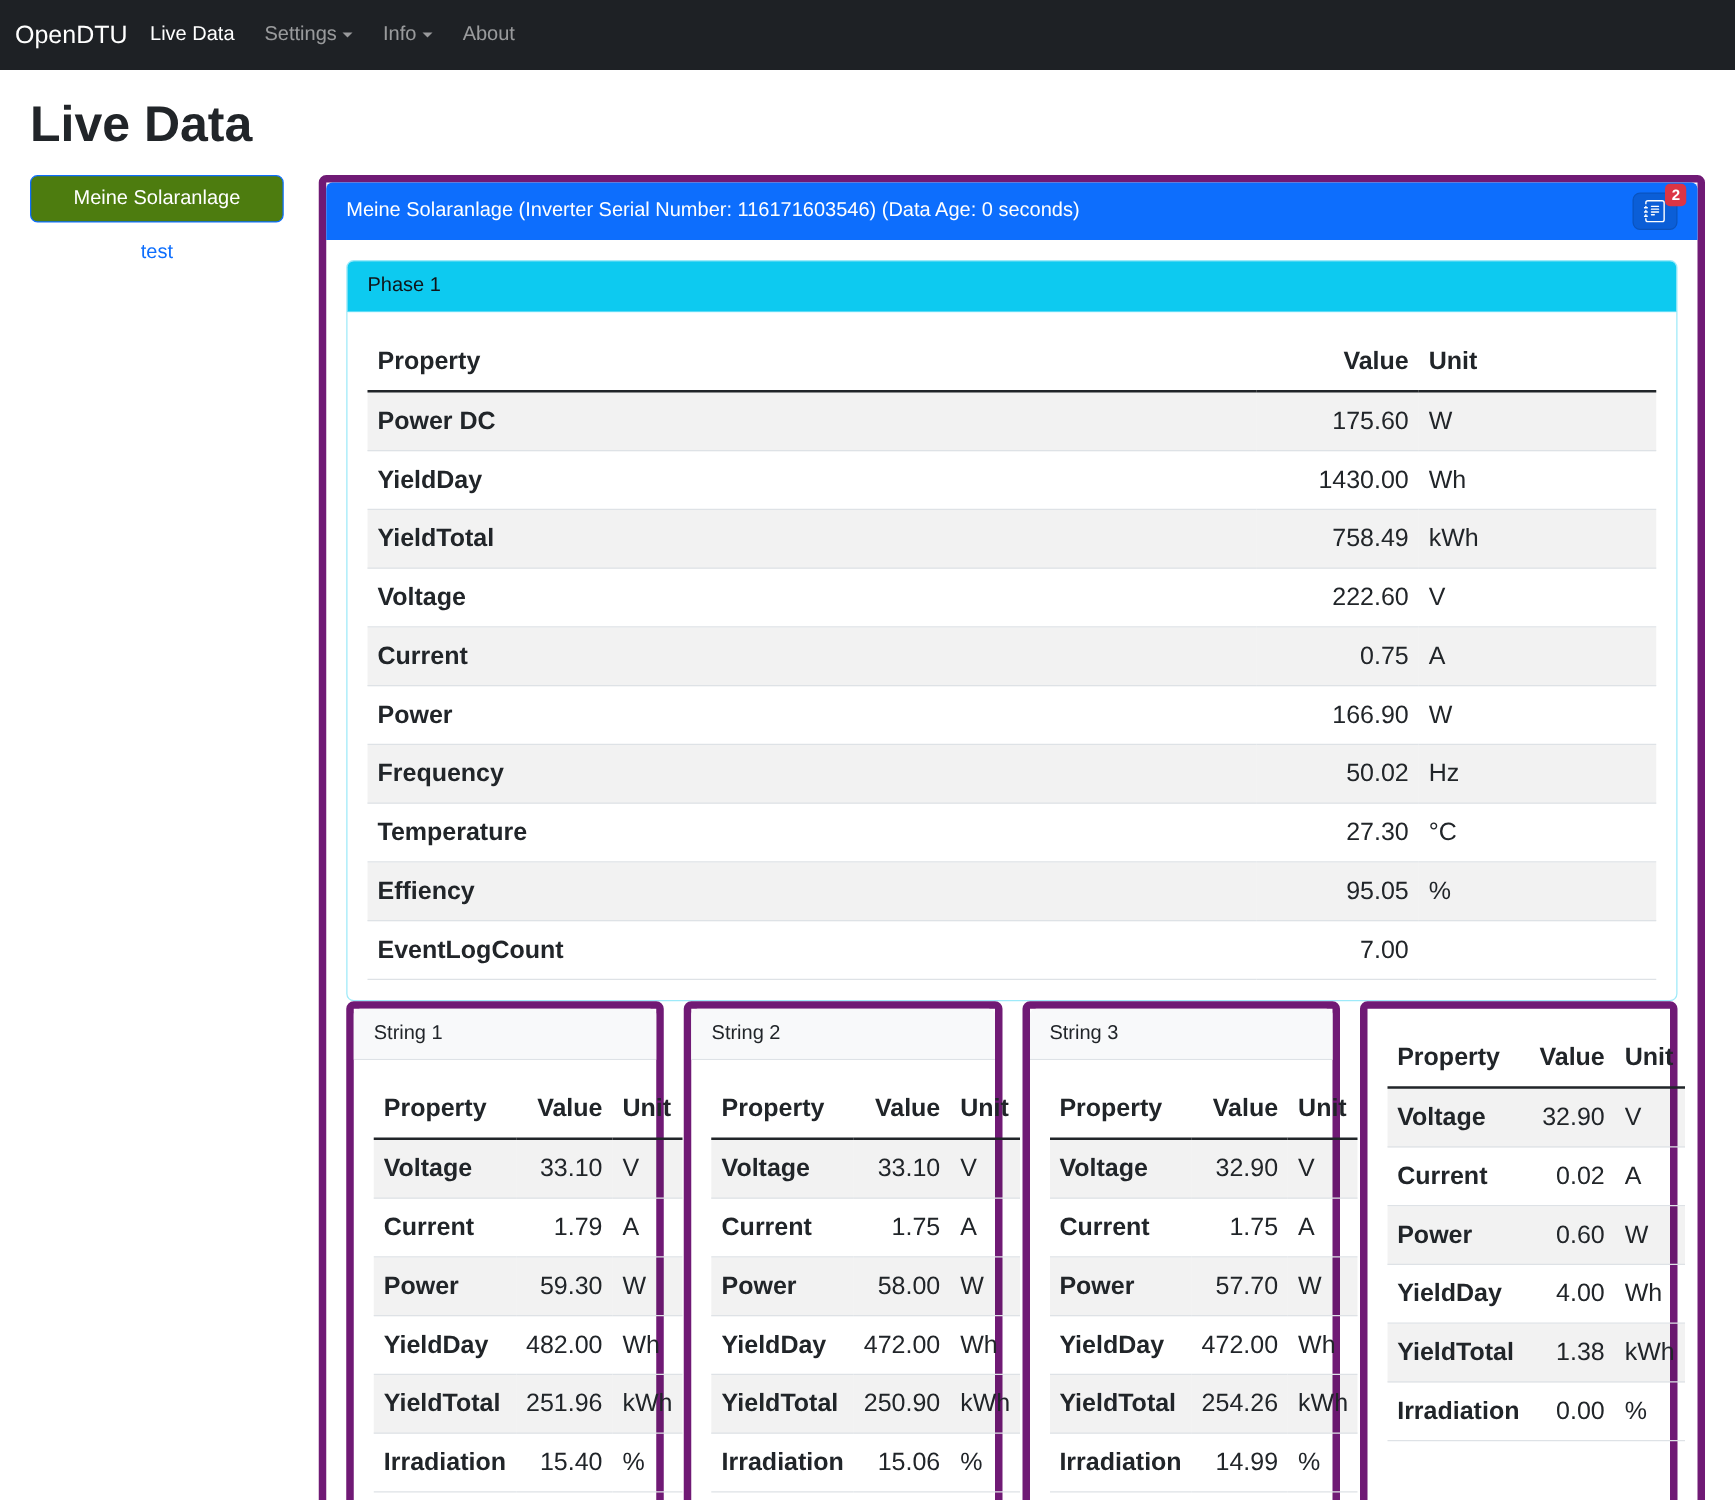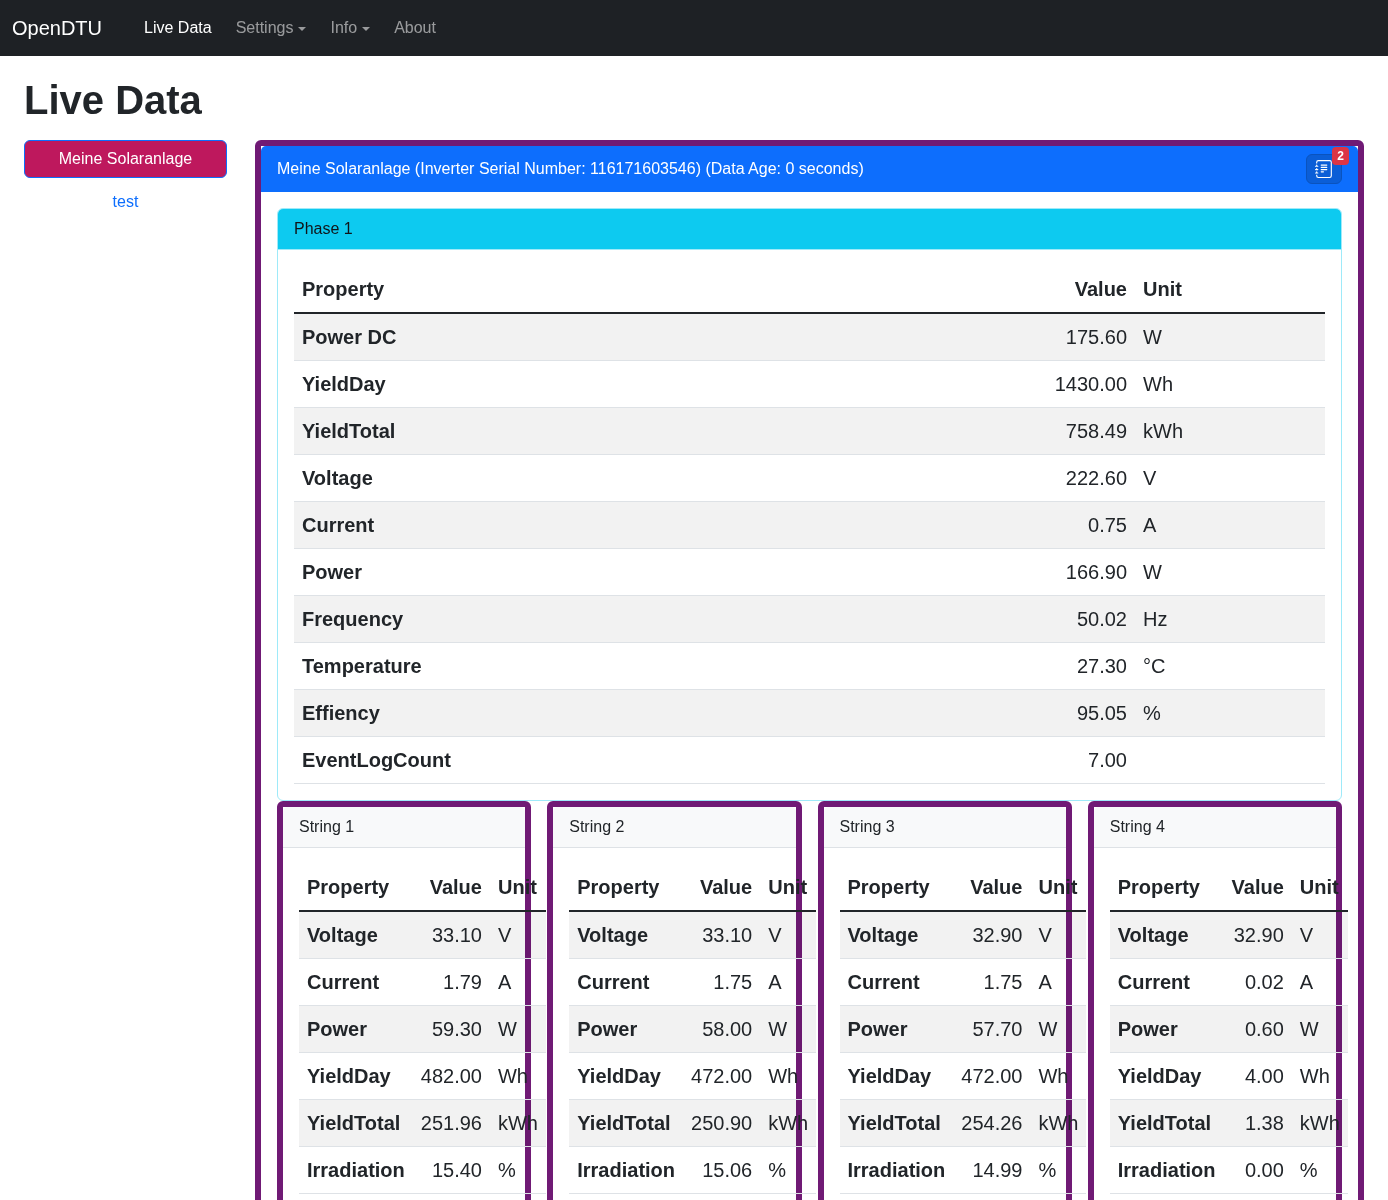--- a/index.html
+++ b/index.html
@@ -18,21 +18,21 @@
     height: 56px;
     background: #1e2125;
     display: flex;
     align-items: center;
     padding: 0 12px;
   }
   .navbar .brand {
     color: #fff;
     font-size: 20px;
     font-weight: 500;
-    margin-right: 34px;
+    margin-right: 10px;
     cursor: pointer;
     text-decoration: none;
   }
   .nav-items { display: flex; list-style: none; align-items: center; }
   .nav-item {
     padding: 8px 8px;
     margin-right: 8px;
     color: rgba(255,255,255,.55);
     cursor: pointer;
     white-space: nowrap;
@@ -53,21 +53,21 @@
     font-size: 40px;
     font-weight: 600;
     margin: 4px 0 16px 0;
     line-height: 1.2;
   }
   .content-row { display: flex; align-items: flex-start; gap: 28px; }
   .sidebar { width: 203px; flex: none; }
   .inverter-select-btn {
     display: block;
     width: 100%;
-    background: #be185d;
+    background: #4d7c0f;
     border: 1px solid #0d6efd;
     color: #fff;
     font-family: inherit;
     font-size: 16px;
     line-height: 1.5;
     padding: 6px 12px;
     border-radius: 6px;
     cursor: pointer;
   }
   .inverter-link {
@@ -446,21 +446,20 @@
                         <th class="prop" scope="row">Irradiation</th>
                         <td class="value">14.99</td>
                         <td class="unit">%</td>
                       </tr>
                     </tbody>
                 </table>
               </div>
             </div>
 
             <div class="card string-card">
-              <div class="card-header">String 4</div>
               <div class="card-body">
                 <table class="data-table string-table">
                   <thead>
                     <tr>
                       <th class="prop">Property</th>
                       <th class="value">Value</th>
                       <th class="unit">Unit</th>
                     </tr>
                   </thead>
                   <tbody>

